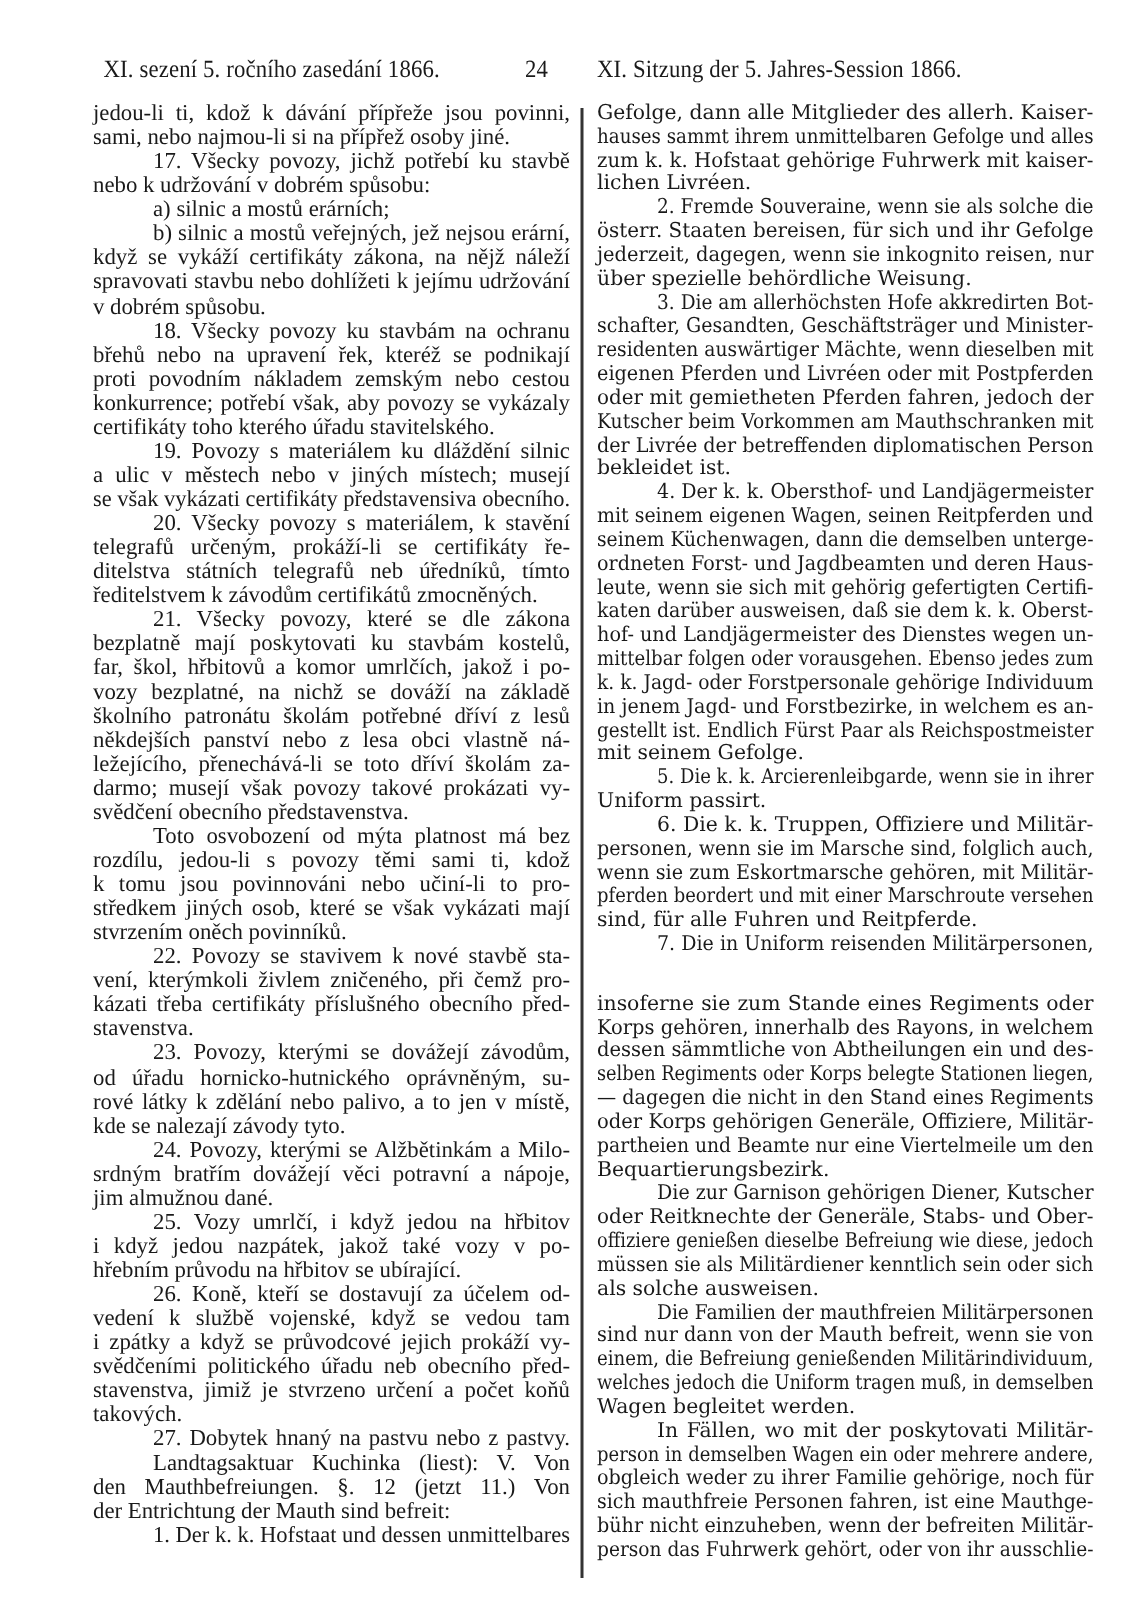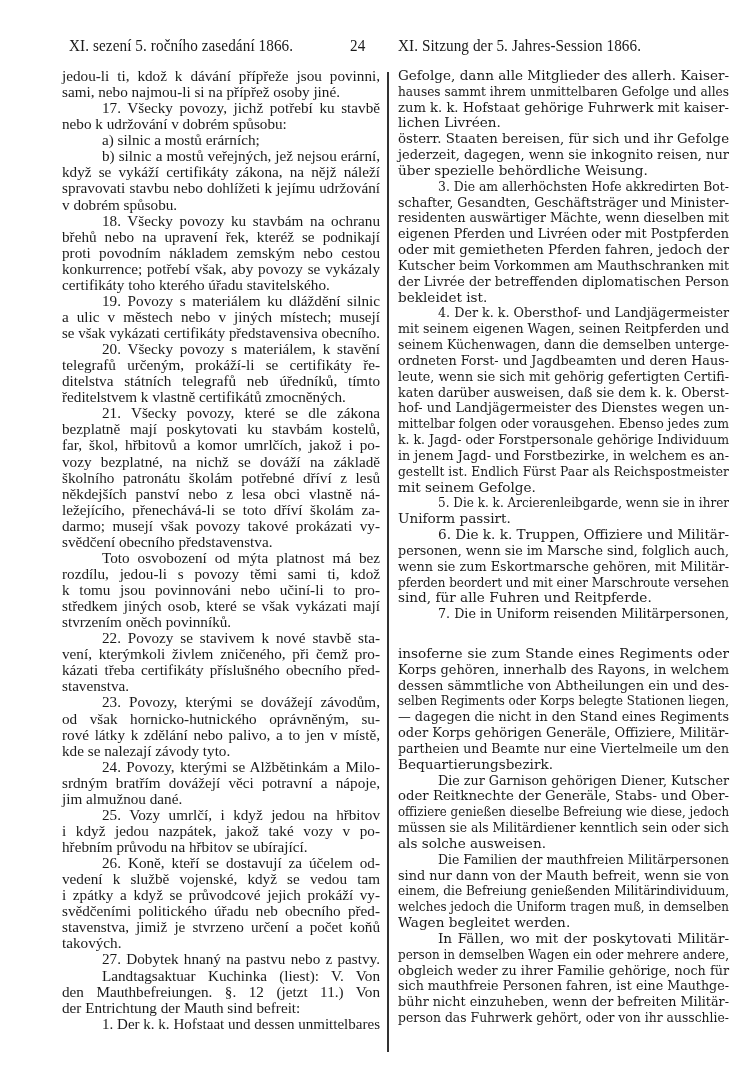--- a/index.html
+++ b/index.html
@@ -41,41 +41,41 @@
     <span class="line " style="height: 16.0667px; line-height: 16.0667px;"><span style="white-space: nowrap; word-spacing: 0px;">břehů nebo na upravení řek, kteréž se podnikají</span></span>
     <span class="line " style="height: 16.0667px; line-height: 16.0667px; font-family: Liberation Serif, serif;"><span style="white-space: nowrap; word-spacing: 0px;">proti povodním nákladem zemským nebo cestou</span></span>
     <span class="line " style="height: 16.0667px; line-height: 16.0667px;"><span style="white-space: nowrap; word-spacing: 0px;">konkurrence; potřebí však, aby povozy se vykázaly</span></span>
     <span class="line last" style="height: 16.0667px; line-height: 16.0667px;"><span style="white-space: nowrap;">certifikáty toho kterého úřadu stavitelského.</span></span>
     <span class="line indent" style="height: 16.0667px; line-height: 16.0667px;"><span style="white-space: nowrap; word-spacing: 0px;">19. Povozy s materiálem ku dláždění silnic</span></span>
     <span class="line " style="height: 16.0667px; line-height: 16.0667px;"><span style="white-space: nowrap; word-spacing: 0px;">a ulic v městech nebo v jiných místech; musejí</span></span>
     <span class="line last" style="height: 16.0667px; line-height: 16.0667px;"><span style="white-space: nowrap; display: inline-block; transform: scaleX(0.984377); transform-origin: left center;">se však vykázati certifikáty představensiva obecního.</span></span>
     <span class="line indent" style="height: 16.0667px; line-height: 16.0667px;"><span style="white-space: nowrap; word-spacing: 0px;">20. Všecky povozy s materiálem, k stavění</span></span>
     <span class="line " style="height: 16.0667px; line-height: 16.0667px;"><span style="white-space: nowrap; word-spacing: 0px;">telegrafů určeným, prokáží-li se certifikáty ře-</span></span>
     <span class="line " style="height: 16.0667px; line-height: 16.0667px;"><span style="white-space: nowrap; word-spacing: 0px;">ditelstva státních telegrafů neb úředníků, tímto</span></span>
-    <span class="line last" style="height: 16.0667px; line-height: 16.0667px;"><span style="white-space: nowrap;">ředitelstvem k vlastně certifikátů zmocněných.</span></span>
+    <span class="line last" style="height: 16.0667px; line-height: 16.0667px;"><span style="white-space: nowrap;">ředitelstvem k závodům certifikátů zmocněných.</span></span>
     <span class="line indent" style="height: 16.0667px; line-height: 16.0667px;"><span style="white-space: nowrap; word-spacing: 0px;">21. Všecky povozy, které se dle zákona</span></span>
     <span class="line " style="height: 16.0667px; line-height: 16.0667px;"><span style="white-space: nowrap; word-spacing: 0px;">bezplatně mají poskytovati ku stavbám kostelů,</span></span>
     <span class="line " style="height: 16.0667px; line-height: 16.0667px;"><span style="white-space: nowrap; word-spacing: 0px;">far, škol, hřbitovů a komor umrlčích, jakož i po-</span></span>
     <span class="line " style="height: 16.0667px; line-height: 16.0667px;"><span style="white-space: nowrap; word-spacing: 0px;">vozy bezplatné, na nichž se dováží na základě</span></span>
     <span class="line " style="height: 16.0667px; line-height: 16.0667px;"><span style="white-space: nowrap; word-spacing: 0px;">školního patronátu školám potřebné dříví z lesů</span></span>
     <span class="line " style="height: 16.0667px; line-height: 16.0667px;"><span style="white-space: nowrap; word-spacing: 0px;">někdejších panství nebo z lesa obci vlastně ná-</span></span>
     <span class="line " style="height: 16.0667px; line-height: 16.0667px;"><span style="white-space: nowrap; word-spacing: 0px;">ležejícího, přenechává-li se toto dříví školám za-</span></span>
     <span class="line " style="height: 16.0667px; line-height: 16.0667px;"><span style="white-space: nowrap; word-spacing: 0px;">darmo; musejí však povozy takové prokázati vy-</span></span>
     <span class="line last" style="height: 16.0667px; line-height: 16.0667px;"><span style="white-space: nowrap;">svědčení obecního představenstva.</span></span>
     <span class="line indent" style="height: 16.0667px; line-height: 16.0667px;"><span style="white-space: nowrap; word-spacing: 0px;">Toto osvobození od mýta platnost má bez</span></span>
     <span class="line " style="height: 16.0667px; line-height: 16.0667px;"><span style="white-space: nowrap; word-spacing: 0px;">rozdílu, jedou-li s povozy těmi sami ti, kdož</span></span>
     <span class="line " style="height: 16.0667px; line-height: 16.0667px;"><span style="white-space: nowrap; word-spacing: 0px;">k tomu jsou povinnováni nebo učiní-li to pro-</span></span>
     <span class="line " style="height: 16.0667px; line-height: 16.0667px;"><span style="white-space: nowrap; word-spacing: 0px;">středkem jiných osob, které se však vykázati mají</span></span>
     <span class="line last" style="height: 16.0667px; line-height: 16.0667px;"><span style="white-space: nowrap;">stvrzením oněch povinníků.</span></span>
     <span class="line indent" style="height: 16.0667px; line-height: 16.0667px;"><span style="white-space: nowrap; word-spacing: 0px;">22. Povozy se stavivem k nové stavbě sta-</span></span>
     <span class="line " style="height: 16.0667px; line-height: 16.0667px;"><span style="white-space: nowrap; word-spacing: 0px;">vení, kterýmkoli živlem zničeného, při čemž pro-</span></span>
     <span class="line " style="height: 16.0667px; line-height: 16.0667px;"><span style="white-space: nowrap; word-spacing: 0px;">kázati třeba certifikáty příslušného obecního před-</span></span>
     <span class="line last" style="height: 16.0667px; line-height: 16.0667px;"><span style="white-space: nowrap;">stavenstva.</span></span>
     <span class="line indent" style="height: 16.0667px; line-height: 16.0667px;"><span style="white-space: nowrap; word-spacing: 0px;">23. Povozy, kterými se dovážejí závodům,</span></span>
-    <span class="line " style="height: 16.0667px; line-height: 16.0667px;"><span style="white-space: nowrap; word-spacing: 0px;">od však hornicko-hutnického oprávněným, su-</span></span>
+    <span class="line " style="height: 16.0667px; line-height: 16.0667px;"><span style="white-space: nowrap; word-spacing: 0px;">od úřadu hornicko-hutnického oprávněným, su-</span></span>
     <span class="line " style="height: 16.0667px; line-height: 16.0667px;"><span style="white-space: nowrap; word-spacing: 0px;">rové látky k zdělání nebo palivo, a to jen v místě,</span></span>
     <span class="line last" style="height: 16.0667px; line-height: 16.0667px;"><span style="white-space: nowrap;">kde se nalezají závody tyto.</span></span>
     <span class="line indent" style="height: 16.0667px; line-height: 16.0667px;"><span style="white-space: nowrap; word-spacing: 0px;">24. Povozy, kterými se Alžbětinkám a Milo-</span></span>
     <span class="line " style="height: 16.0667px; line-height: 16.0667px;"><span style="white-space: nowrap; word-spacing: 0px;">srdným bratřím dovážejí věci potravní a nápoje,</span></span>
     <span class="line last" style="height: 16.0667px; line-height: 16.0667px;"><span style="white-space: nowrap;">jim almužnou dané.</span></span>
     <span class="line indent" style="height: 16.0667px; line-height: 16.0667px;"><span style="white-space: nowrap; word-spacing: 0px;">25. Vozy umrlčí, i když jedou na hřbitov</span></span>
     <span class="line " style="height: 16.0667px; line-height: 16.0667px;"><span style="white-space: nowrap; word-spacing: 0px;">i když jedou nazpátek, jakož také vozy v po-</span></span>
     <span class="line last" style="height: 16.0667px; line-height: 16.0667px;"><span style="white-space: nowrap;">hřebním průvodu na hřbitov se ubírající.</span></span>
     <span class="line indent" style="height: 16.0667px; line-height: 16.0667px;"><span style="white-space: nowrap; word-spacing: 0px;">26. Koně, kteří se dostavují za účelem od-</span></span>
     <span class="line " style="height: 16.0667px; line-height: 16.0667px;"><span style="white-space: nowrap; word-spacing: 0px;">vedení k službě vojenské, když se vedou tam</span></span>
@@ -88,20 +88,21 @@
     <span class="line " style="height: 16.0667px; line-height: 16.0667px;"><span style="white-space: nowrap; word-spacing: 0px;">den Mauthbefreiungen. §. 12 (jetzt 11.) Von</span></span>
     <span class="line last" style="height: 16.0667px; line-height: 16.0667px;"><span style="white-space: nowrap;">der Entrichtung der Mauth sind befreit:</span></span>
     <span class="line indent" style="height: 16.0667px; line-height: 16.0667px;"><span style="white-space: nowrap; display: inline-block; transform: scaleX(0.989654); transform-origin: left center;">1. Der k. k. Hofstaat und dessen unmittelbares</span></span>
   </div>
 <div class="divider"></div>
 <div class="col col-right" id="col-right">
     <span class="line " style="height: 15.8333px; line-height: 15.8333px;"><span style="white-space: nowrap; display: inline-block; transform: scaleX(0.99727); transform-origin: left center;">Gefolge, dann alle Mitglieder des allerh. Kaiser-</span></span>
     <span class="line " style="height: 15.8333px; line-height: 15.8333px;"><span style="white-space: nowrap; display: inline-block; transform: scaleX(0.895048); transform-origin: left center;">hauses sammt ihrem unmittelbaren Gefolge und alles</span></span>
     <span class="line " style="height: 15.8333px; line-height: 15.8333px;"><span style="white-space: nowrap; display: inline-block; transform: scaleX(0.967836); transform-origin: left center;">zum k. k. Hofstaat gehörige Fuhrwerk mit kaiser-</span></span>
     <span class="line last" style="height: 15.8333px; line-height: 15.8333px;"><span style="white-space: nowrap;">lichen Livréen.</span></span>
+    <span class="line indent" style="height: 15.8333px; line-height: 15.8333px;"><span style="white-space: nowrap; display: inline-block; transform: scaleX(0.909686); transform-origin: left center;">2. Fremde Souveraine, wenn sie als solche die</span></span>
     <span class="line " style="height: 15.8333px; line-height: 15.8333px;"><span style="white-space: nowrap; display: inline-block; transform: scaleX(0.977167); transform-origin: left center;">österr. Staaten bereisen, für sich und ihr Gefolge</span></span>
     <span class="line " style="height: 15.8333px; line-height: 15.8333px;"><span style="white-space: nowrap; display: inline-block; transform: scaleX(0.95475); transform-origin: left center;">jederzeit, dagegen, wenn sie inkognito reisen, nur</span></span>
     <span class="line last" style="height: 15.8333px; line-height: 15.8333px;"><span style="white-space: nowrap;">über spezielle behördliche Weisung.</span></span>
     <span class="line indent" style="height: 15.8333px; line-height: 15.8333px;"><span style="white-space: nowrap; display: inline-block; transform: scaleX(0.911199); transform-origin: left center;">3. Die am allerhöchsten Hofe akkredirten Bot-</span></span>
     <span class="line " style="height: 15.8333px; line-height: 15.8333px;"><span style="white-space: nowrap; display: inline-block; transform: scaleX(0.9326); transform-origin: left center;">schafter, Gesandten, Geschäftsträger und Minister-</span></span>
     <span class="line " style="height: 15.8333px; line-height: 15.8333px;"><span style="white-space: nowrap; display: inline-block; transform: scaleX(0.918289); transform-origin: left center;">residenten auswärtiger Mächte, wenn dieselben mit</span></span>
     <span class="line " style="height: 15.8333px; line-height: 15.8333px;"><span style="white-space: nowrap; display: inline-block; transform: scaleX(0.944155); transform-origin: left center;">eigenen Pferden und Livréen oder mit Postpferden</span></span>
     <span class="line " style="height: 15.8333px; line-height: 15.8333px;"><span style="white-space: nowrap; display: inline-block; transform: scaleX(0.976086); transform-origin: left center;">oder mit gemietheten Pferden fahren, jedoch der</span></span>
     <span class="line " style="height: 15.8333px; line-height: 15.8333px;"><span style="white-space: nowrap; display: inline-block; transform: scaleX(0.918846); transform-origin: left center;">Kutscher beim Vorkommen am Mauthschranken mit</span></span>
     <span class="line " style="height: 15.8333px; line-height: 15.8333px;"><span style="white-space: nowrap; display: inline-block; transform: scaleX(0.938508); transform-origin: left center;">der Livrée der betreffenden diplomatischen Person</span></span>

